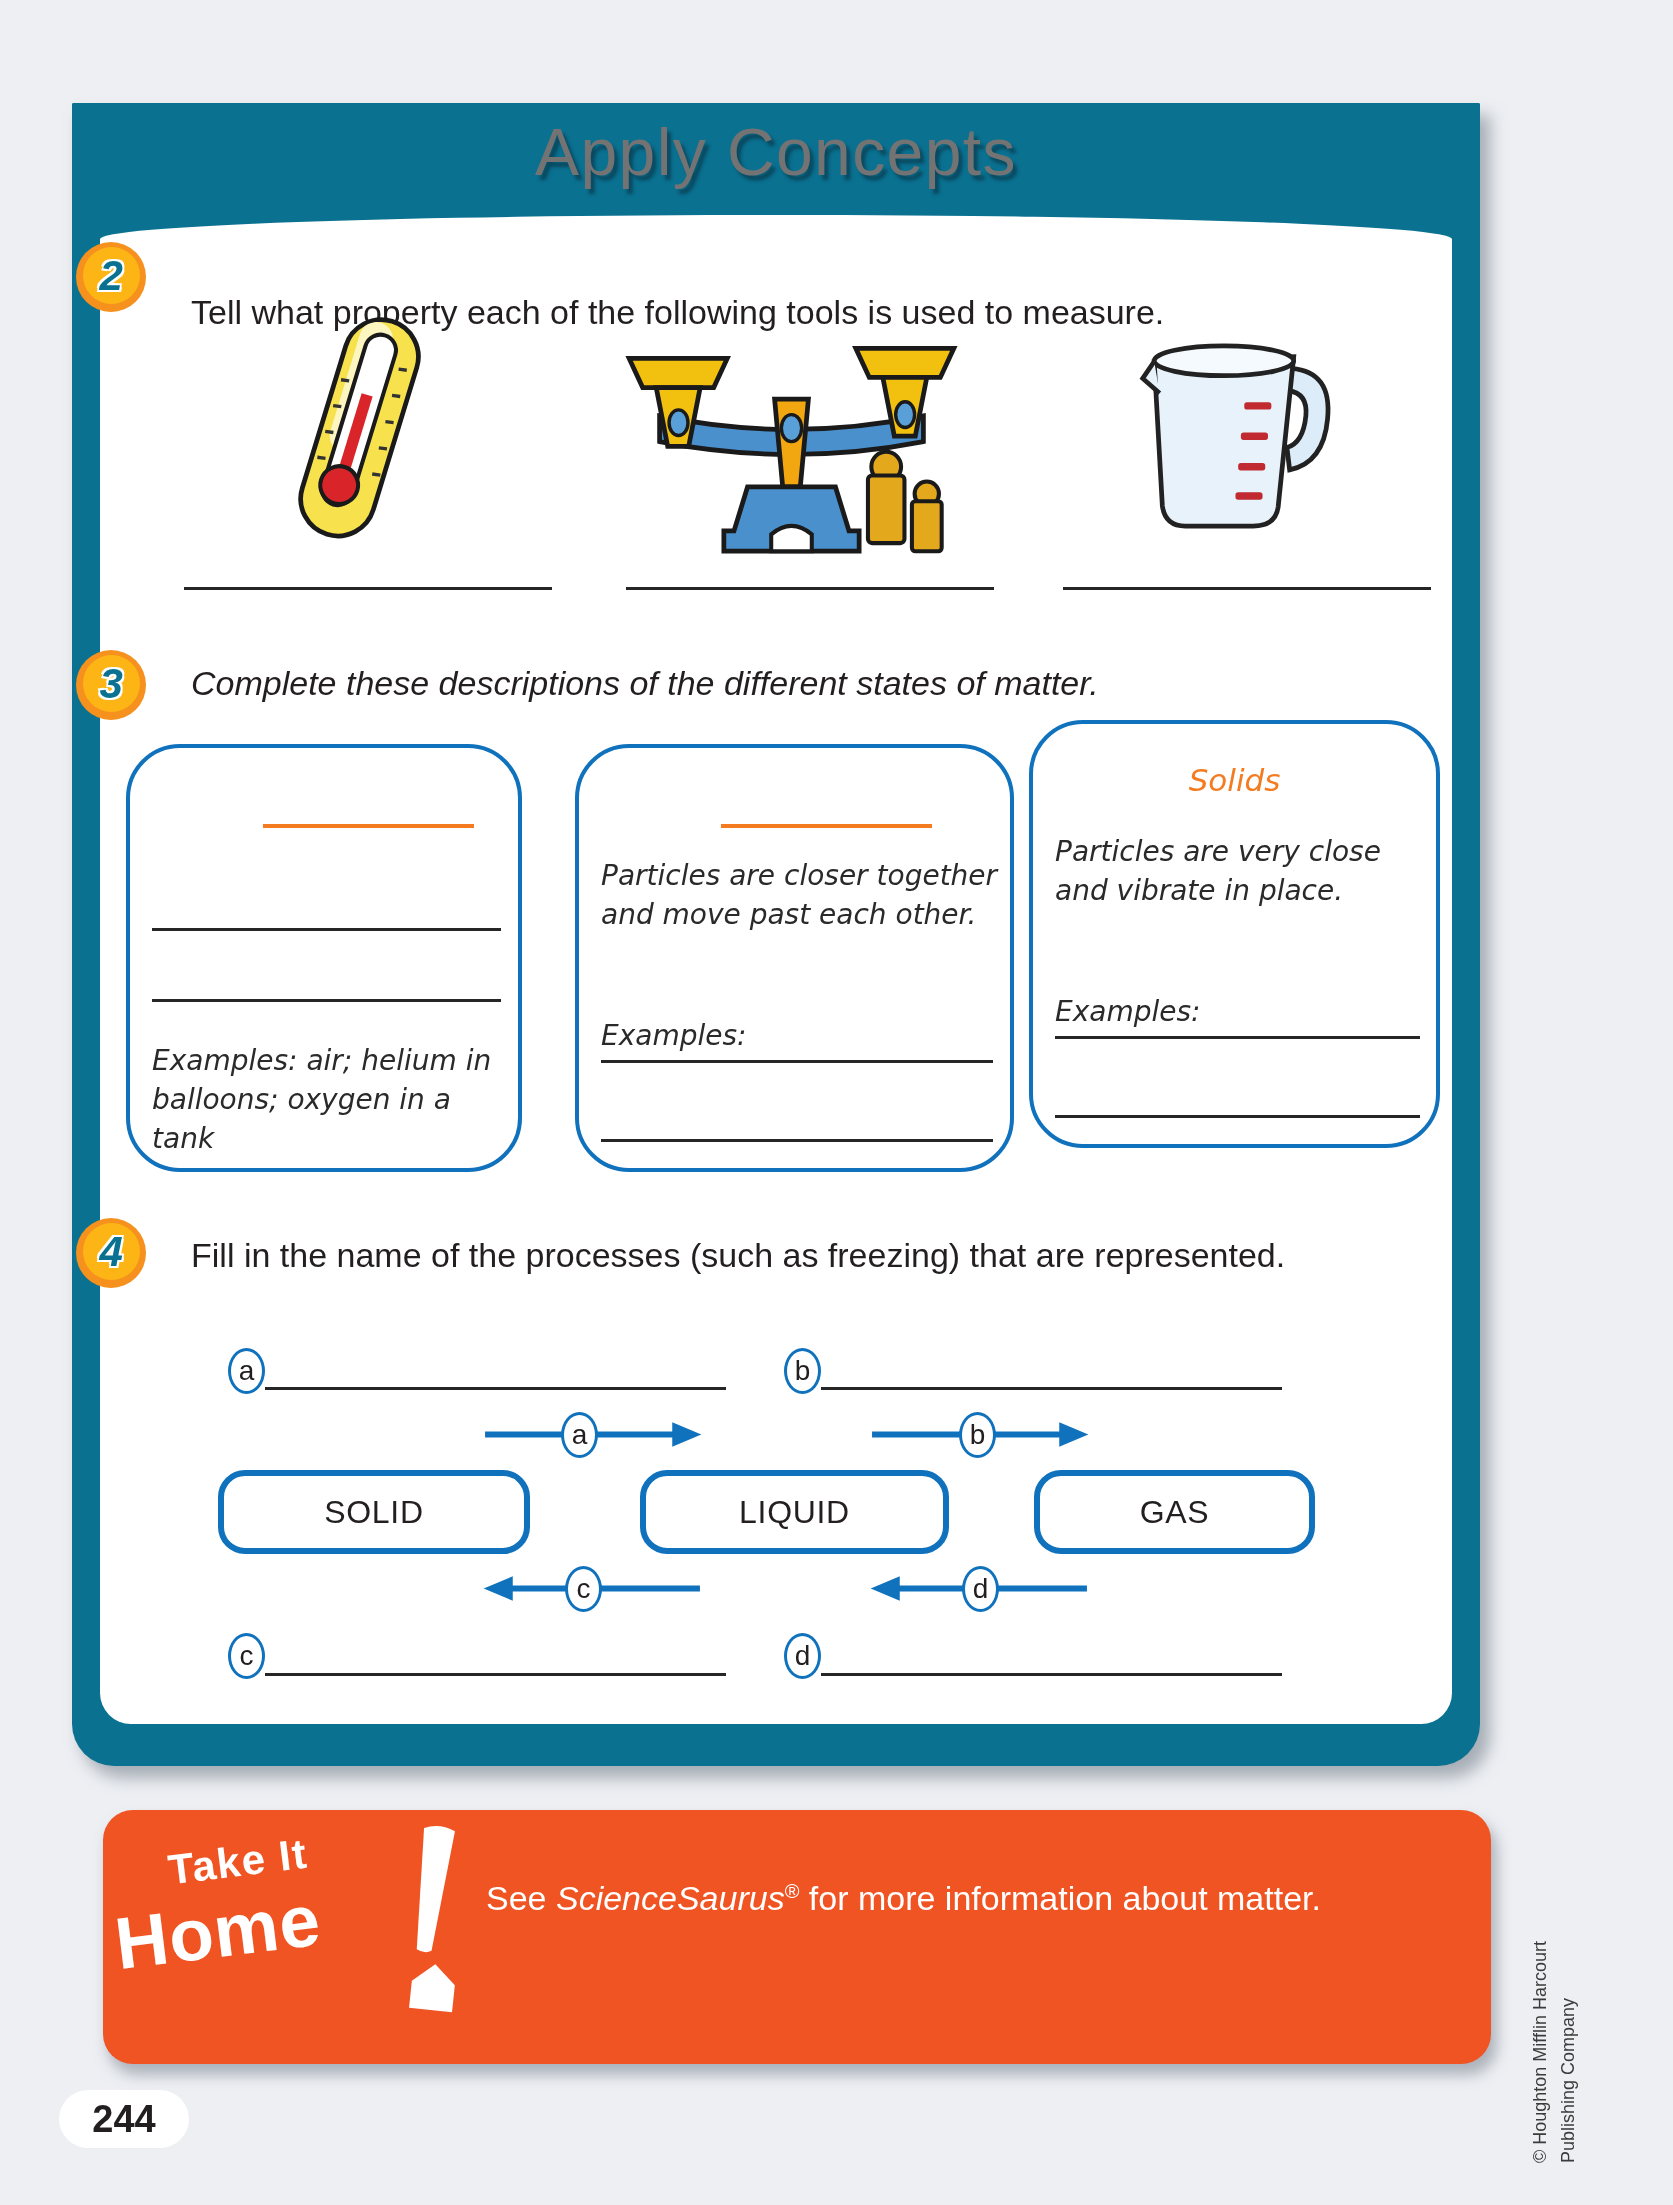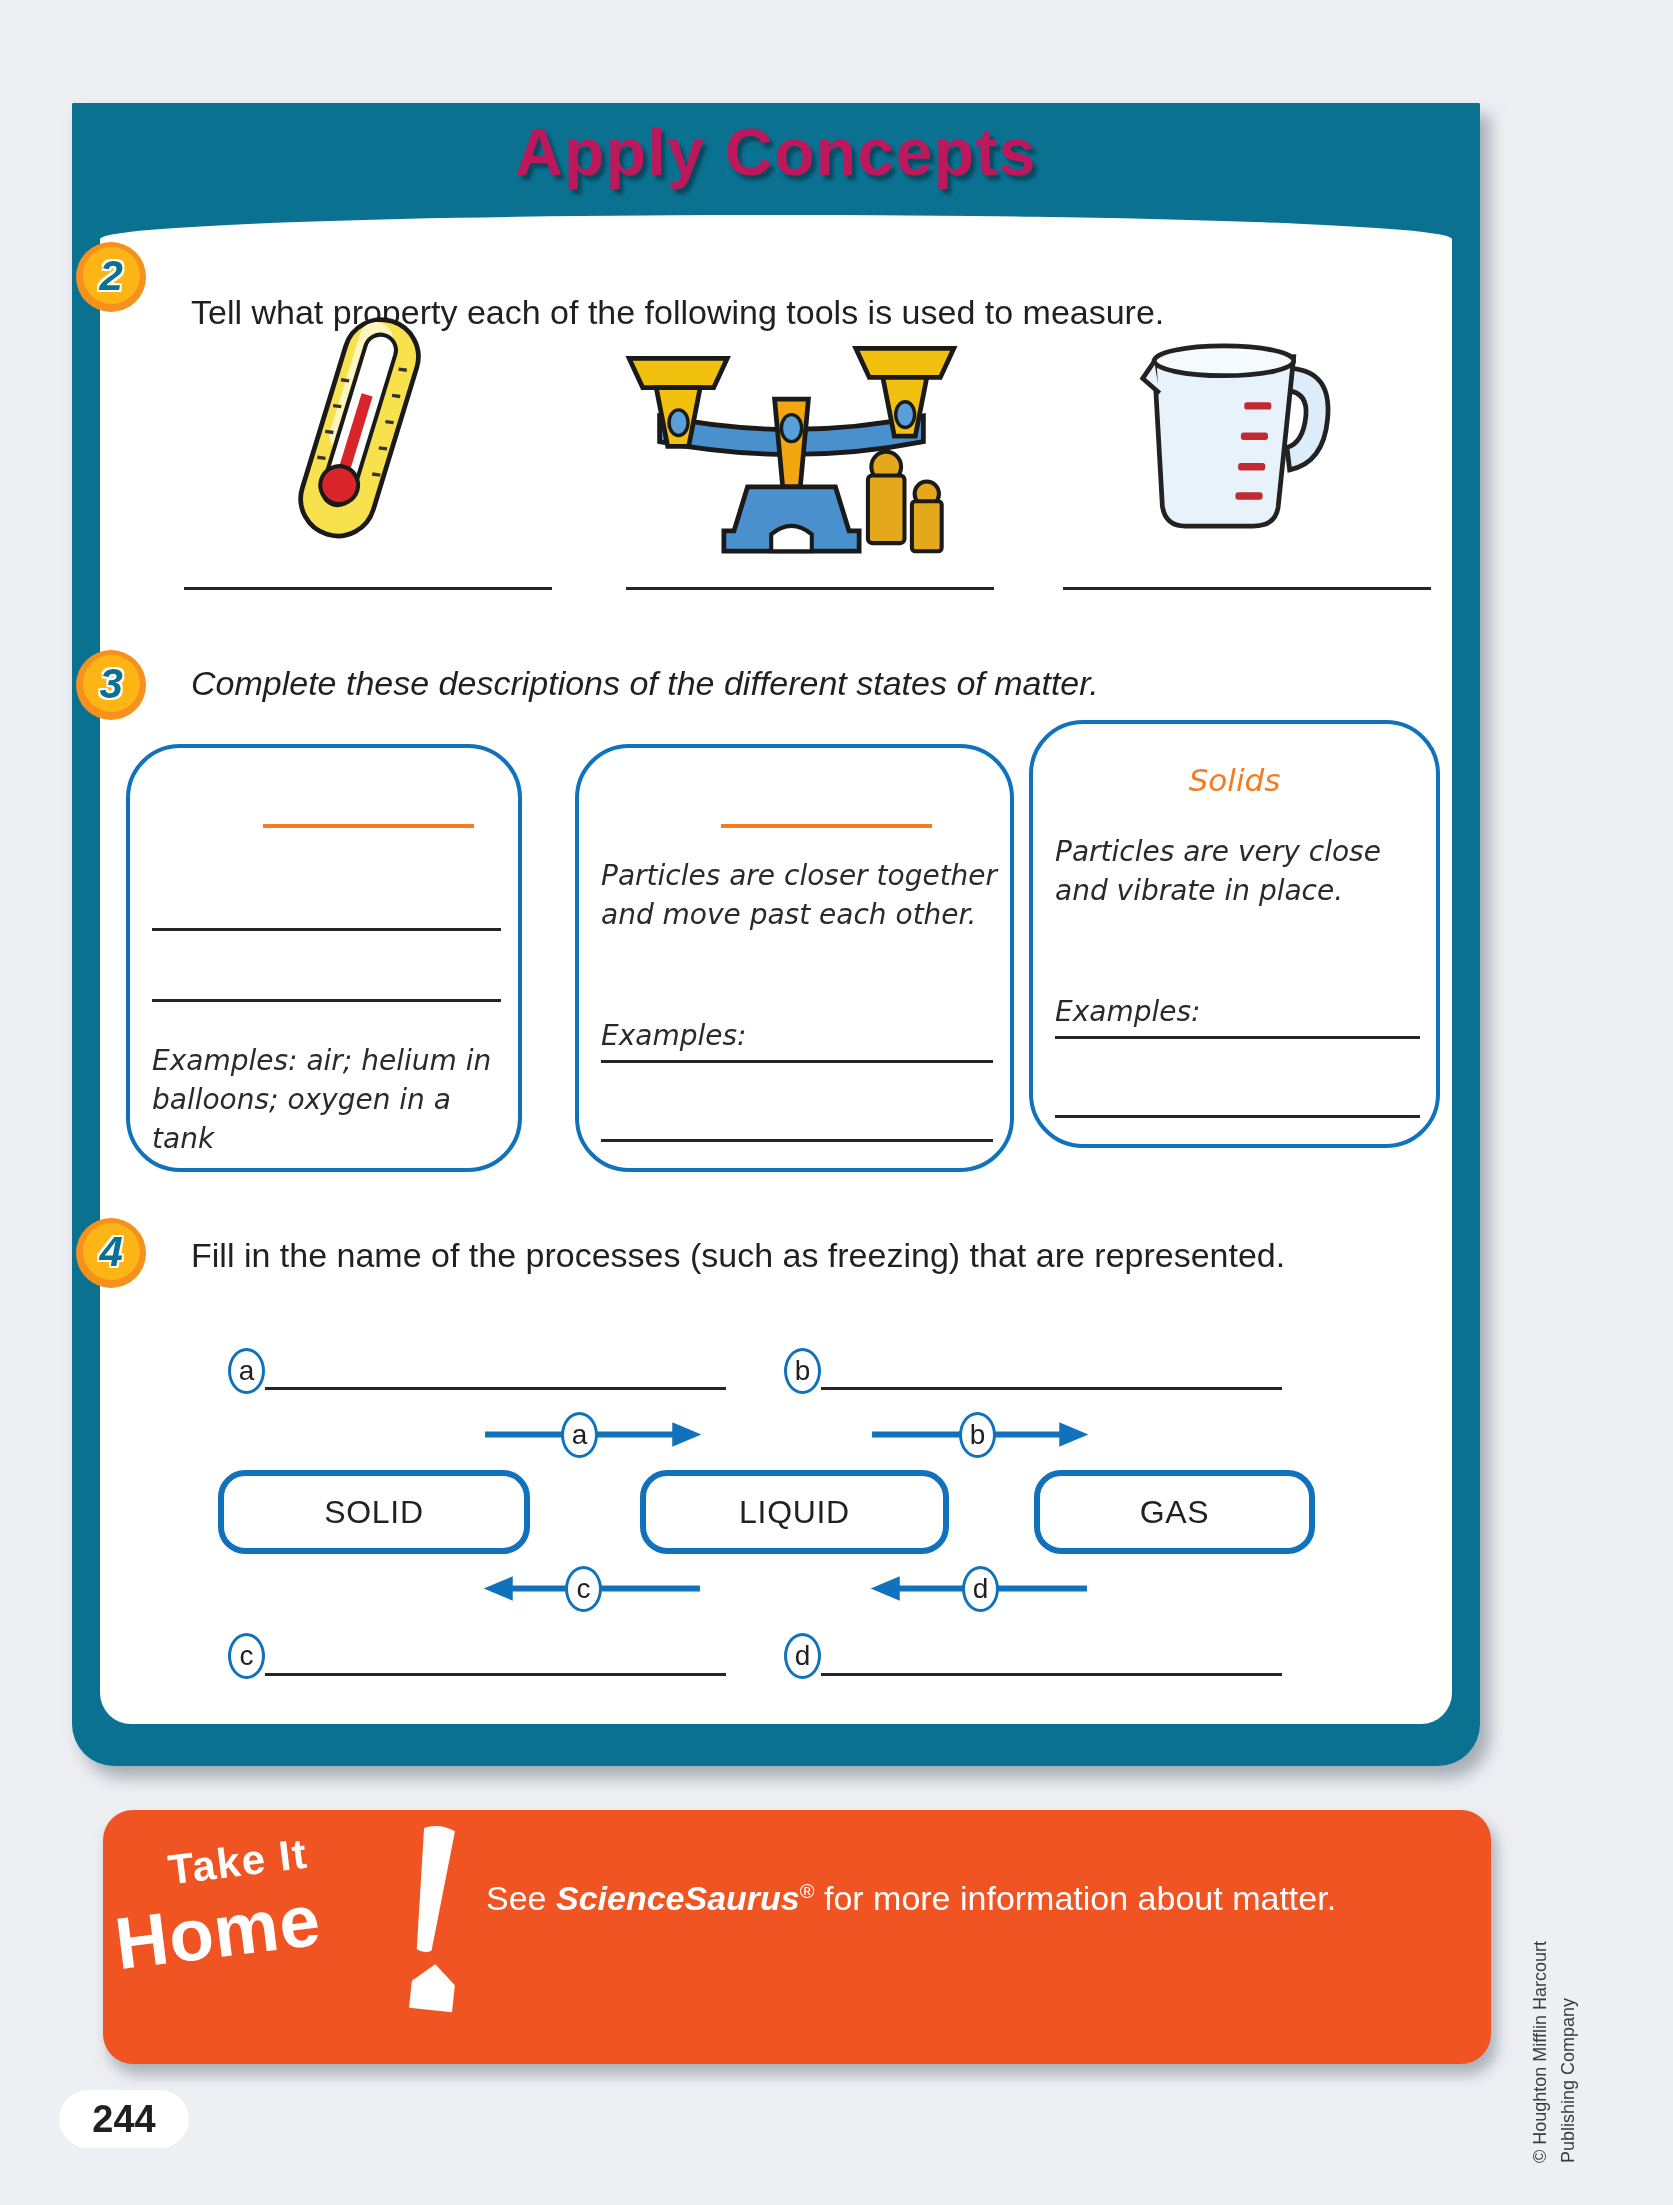--- a/index.html
+++ b/index.html
@@ -11,22 +11,22 @@
     overflow:hidden;
   }
   
   .teal-frame{
     position:absolute;left:72px;top:103px;width:1408px;height:1663px;
     background:#0a7191;border-radius:1.4px 1.4px 42px 42px;
     box-shadow:9.5px 12px 16px rgba(110,120,132,.55);
   }
   .page-title{
     position:absolute;left:72px;top:114px;width:1408px;
-    text-align:center;font-size:66px;font-weight:bold;letter-spacing:1.4px;
-    color:#be185d;text-shadow:4px 4.7px 3.4px rgba(10,40,55,.55);
+    text-align:center;font-size:66px;font-weight:normal;letter-spacing:1.4px;
+    color:#737373;text-shadow:4px 4.7px 3.4px rgba(10,40,55,.55);
   }
   .white-panel{
     position:absolute;left:100px;top:215px;width:1352px;height:1509px;
     background:#ffffff;
     border-radius:50% 50% 31px 31px / 24px 24px 31px 31px;
   }
   
   .badge{
     position:absolute;width:70px;height:70px;border-radius:50%;
     background:#f6911e;z-index:5;
@@ -69,21 +69,21 @@
   
   .home-banner{
     position:absolute;left:103px;top:1810px;width:1388px;height:254px;
     background:#f05423;border-radius:30px;
     box-shadow:5.4px 10.8px 13.5px rgba(110,120,132,.5);
   }
   .banner-text{
     position:absolute;left:383px;top:58px;width:919px;
     color:#ffffff;font-size:34px;line-height:1.78;
   }
-  .brand{font-weight:bold;font-style:italic;margin-top:15px;}
+  .brand{font-weight:normal;font-style:italic;margin-top:15px;}
   .reg{font-size:20px;vertical-align:super;}
   .takeit{
     position:absolute;left:65px;top:28px;font-size:42px;font-weight:bold;color:#fff;
     transform:rotate(-7deg);letter-spacing:1.4px;white-space:nowrap;
   }
   .home-word{
     position:absolute;left:12px;top:80px;font-size:73px;font-weight:bold;color:#fff;
     transform:rotate(-7deg);letter-spacing:0.7px;
   }
   

